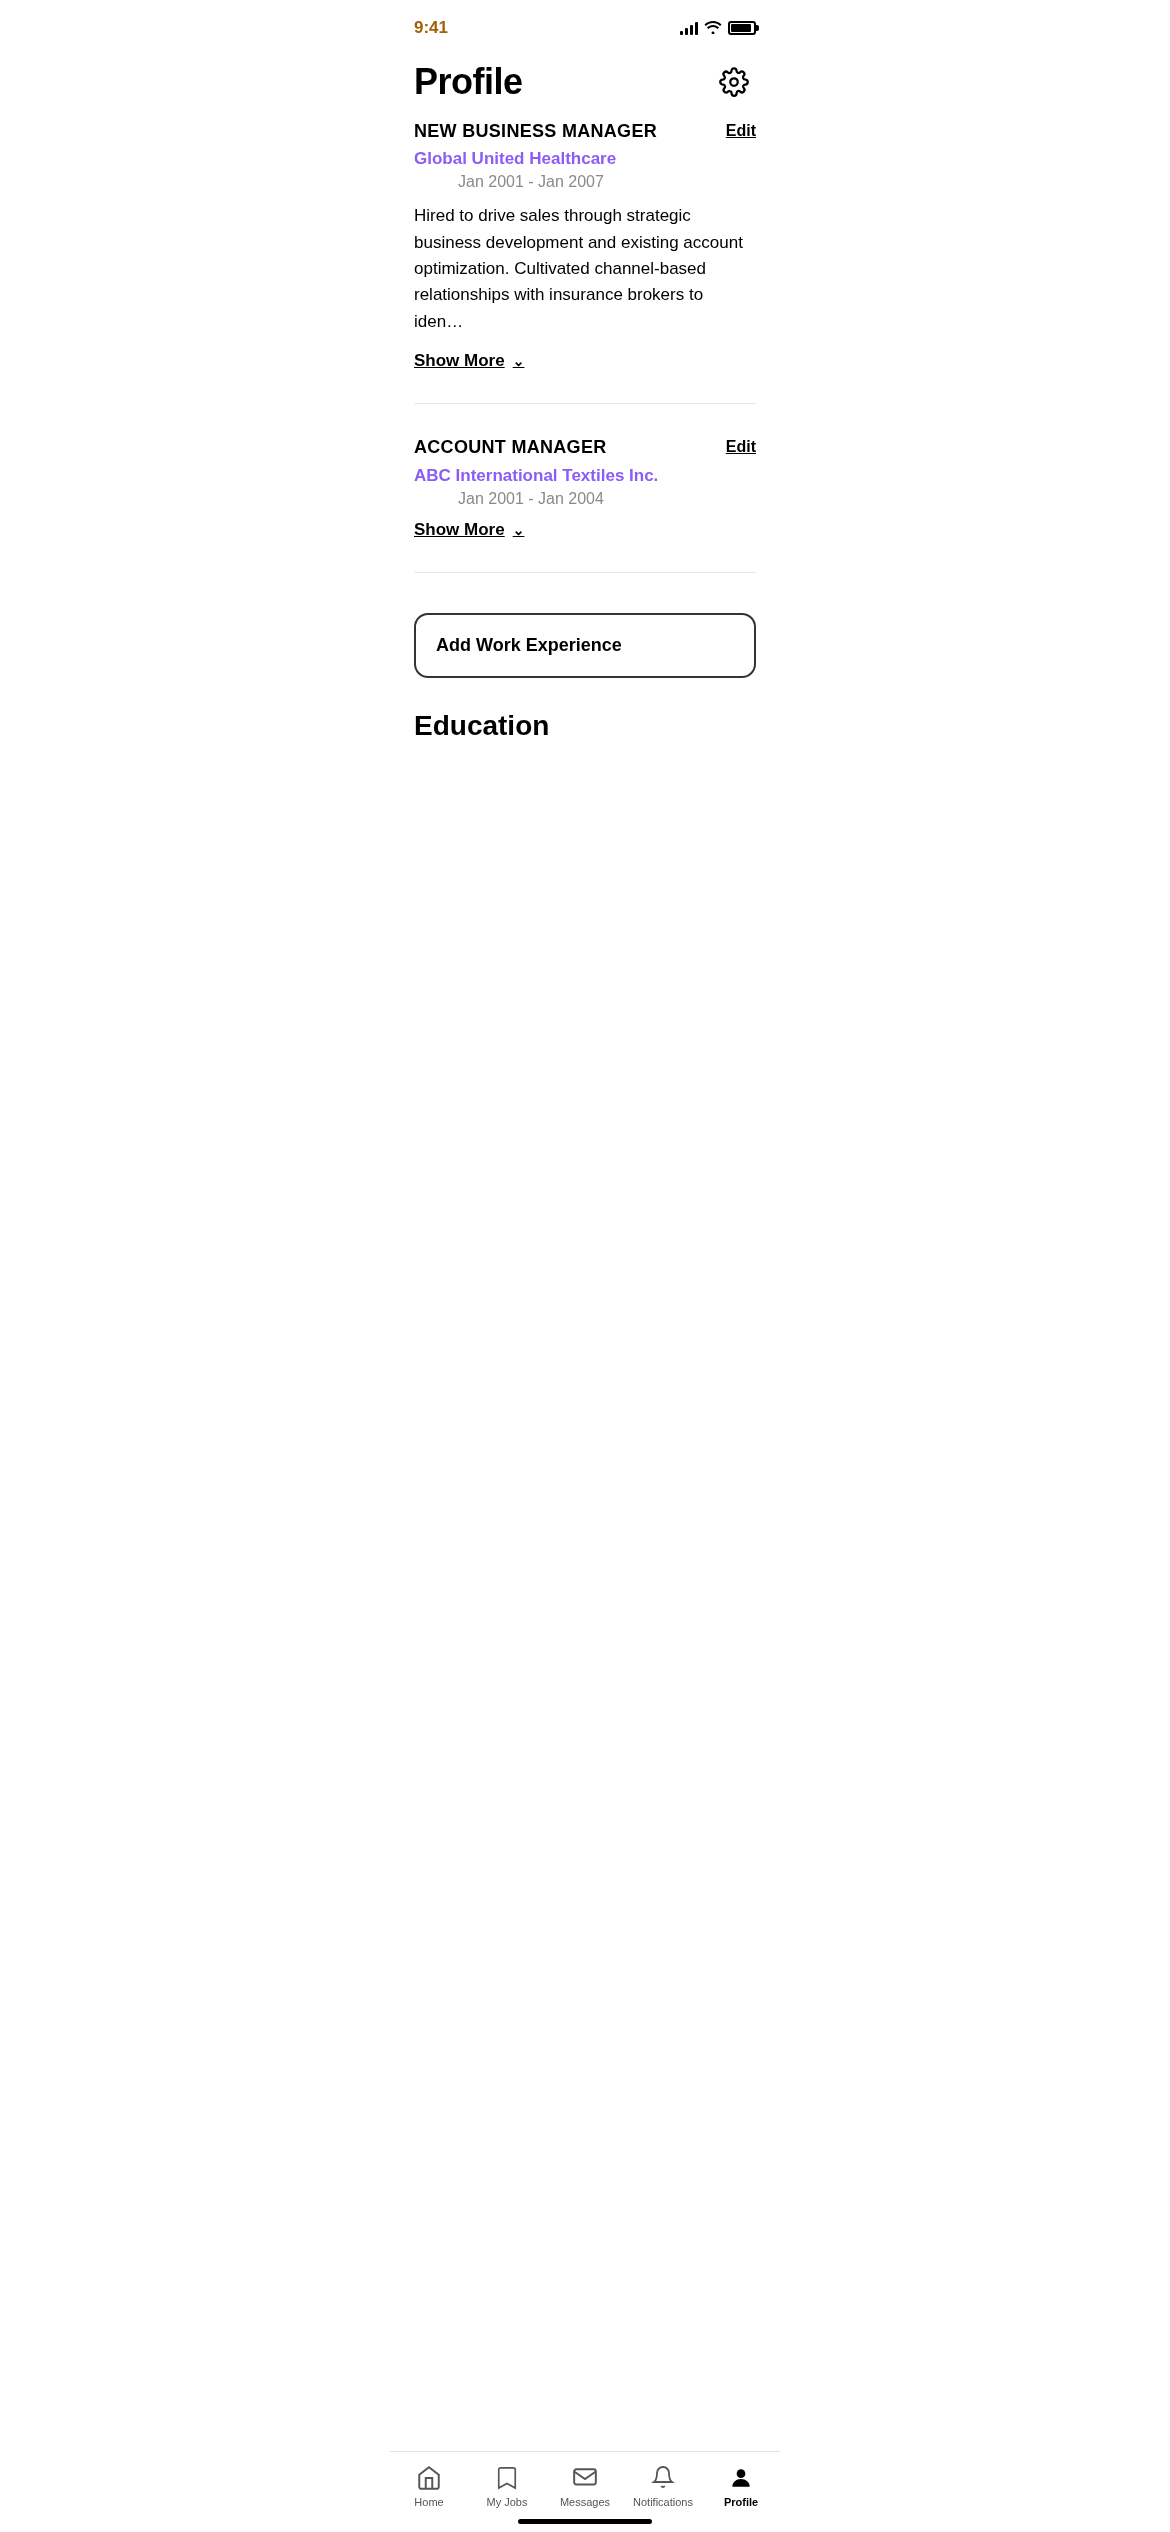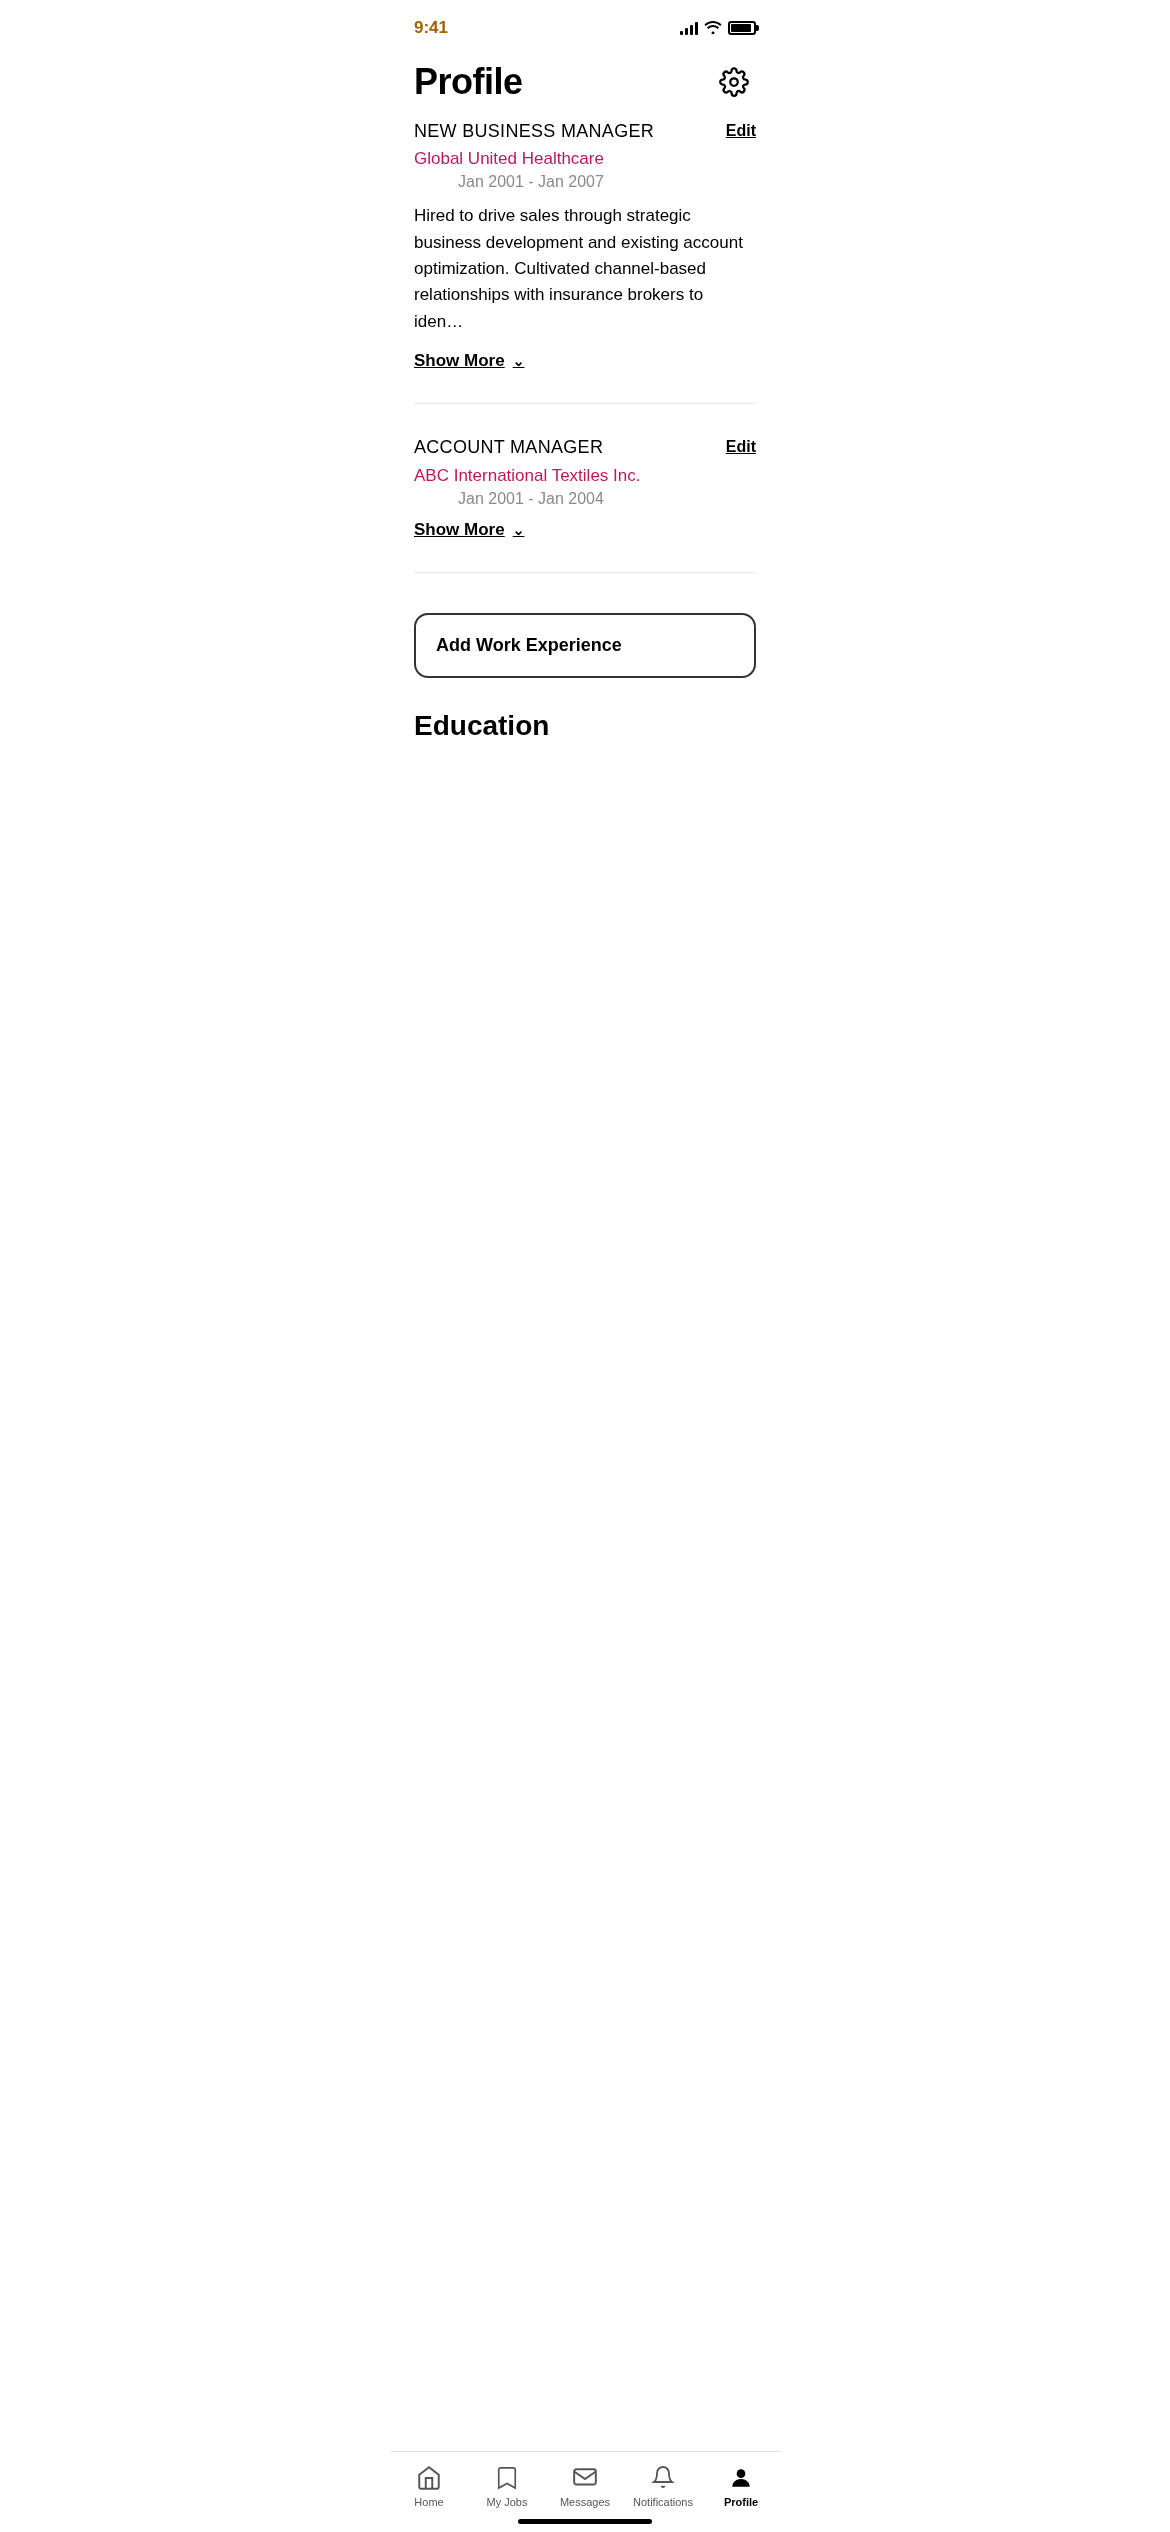--- a/index.html
+++ b/index.html
@@ -132,43 +132,44 @@
 
     .experience-header {
       display: flex;
       justify-content: space-between;
       align-items: flex-start;
       margin-bottom: 6px;
     }
 
     .job-title {
       font-size: 18px;
-      font-weight: 400;
+      font-weight: 700;
       color: #000;
       text-transform: uppercase;
       letter-spacing: 0.3px;
       flex: 1;
       padding-right: 16px;
       line-height: 1.3;
     }
 
     .edit-btn {
       font-size: 16px;
       font-weight: 600;
       color: #000;
       text-decoration: underline;
       cursor: pointer;
       white-space: nowrap;
       padding-top: 2px;
     }
 
     .company-name {
       font-size: 17px;
-      color: #be185d;
+      color: #8b5cf6;
       margin-bottom: 4px;
+      font-weight: bold;
     }
 
     .date-range {
       font-size: 16px;
       color: #8a8a8a;
       margin-bottom: 12px;
       margin-left: 44px;
     }
 
     .description {

